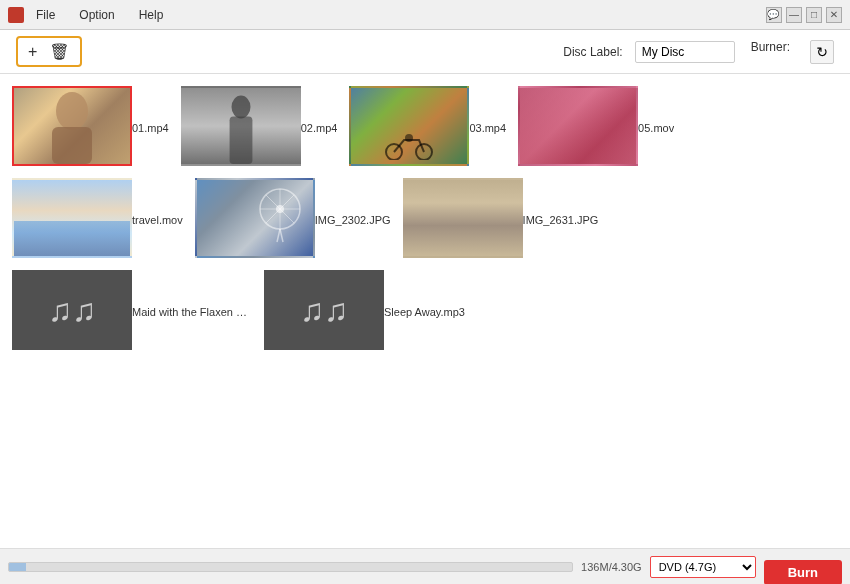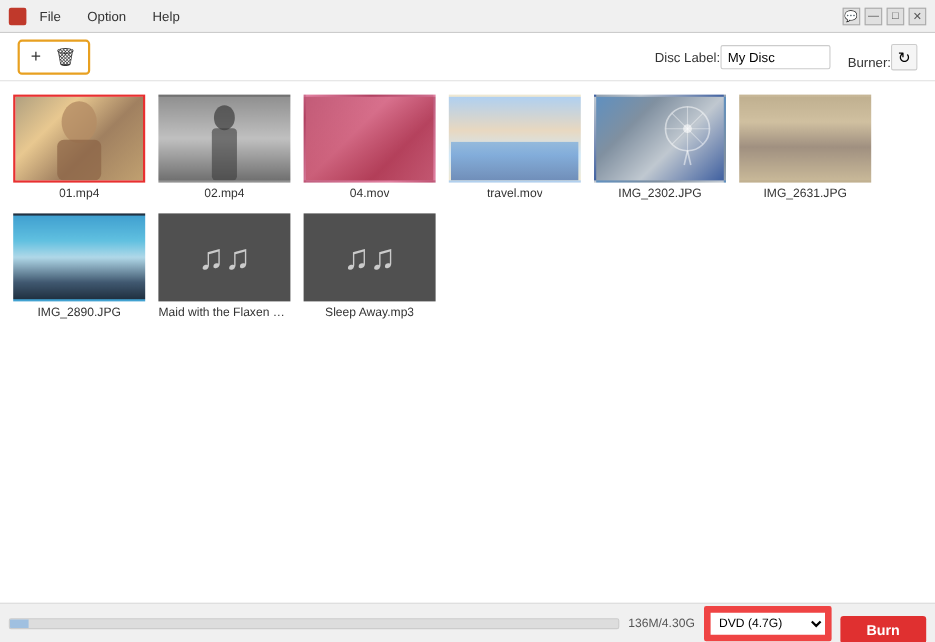--- a/index.html
+++ b/index.html
@@ -80,38 +80,38 @@
       cursor: pointer;
       font-size: 16px;
       color: #333;
       background: none;
       border: none;
       padding: 0 2px;
     }
     .disc-label-section {
       display: flex;
       align-items: center;
-      gap: 0;
+      gap: 12px;
       margin-left: auto;
     }
     .disc-label-section label {
       font-size: 12px;
       color: #333;
     }
     .disc-label-section input {
       border: 1px solid #ccc;
       border-radius: 2px;
       padding: 3px 6px;
       font-size: 12px;
       width: 100px;
     }
     .burner-section {
       display: flex;
-      align-items: flex-end;
-      gap: 0;
+      align-items: flex-start;
+      gap: 20px;
     }
     .burner-section label {
       font-size: 12px;
       color: #333;
     }
     .burner-select {
       border: 1px solid #ccc;
       border-radius: 2px;
       padding: 3px 4px;
       font-size: 11px;
@@ -136,21 +136,21 @@
       height: calc(584px - 30px - 44px - 36px);
       overflow-y: auto;
     }
     #media-grid {
       display: flex;
       flex-wrap: wrap;
       gap: 12px;
     }
     .media-item {
       display: flex;
-      flex-direction: column;
+      flex-direction: row;
       align-items: center;
       cursor: pointer;
     }
     .media-thumb {
       width: 120px;
       height: 80px;
       background: #888;
       position: relative;
       overflow: hidden;
       border: 2px solid transparent;
@@ -232,21 +232,21 @@
       height: 100%;
       background: #a0c0e0;
       width: 3%;
     }
     #size-info {
       font-size: 11px;
       color: #555;
       white-space: nowrap;
     }
     #dvd-select {
-      border: 6px solid #ef4444;
+      border: 1px solid #ef4444;
       border-radius: 2px;
       padding: 3px 4px;
       font-size: 11px;
       background: #fff;
     }
     #burn-btn {
       background: #e03030;
       color: #fff;
       border: none;
       border-radius: 3px;
@@ -316,24 +316,35 @@
       <div class="media-item">
         <div class="media-thumb thumb-02">
           <svg viewBox="0 0 120 80" style="position: absolute; top: 0px; left: 0px; width: 100%; height: 100%;">
             <ellipse cx="60" cy="20" rx="10" ry="12" fill="rgba(60,60,60,0.7)"></ellipse>
             <rect x="48" y="30" width="24" height="50" rx="4" fill="rgba(60,60,60,0.6)"></rect>
           </svg>
         </div>
         <div class="media-label">02.mp4</div>
       </div>
       <div class="media-item">
+        <div class="media-thumb thumb-03">
+          <svg viewBox="0 0 50 30" style="position: absolute; bottom: 4px; left: 50%; transform: translateX(-50%); width: 50px; height: 30px;">
+            <circle cx="10" cy="22" r="8" fill="none" stroke="rgba(0,0,0,0.6)" stroke-width="2"></circle>
+        <circle cx="40" cy="22" r="8" fill="none" stroke="rgba(0,0,0,0.6)" stroke-width="2"></circle>
+        <path d="M10 22 L20 10 L35 10 L40 22" fill="none" stroke="rgba(0,0,0,0.6)" stroke-width="2"></path>
+        <ellipse cx="25" cy="8" rx="4" ry="4" fill="rgba(0,0,0,0.5)"></ellipse>
+          </svg>
+        </div>
+        <div class="media-label">03.mp4</div>
+      </div>
+      <div class="media-item">
         <div class="media-thumb thumb-04">
           <div style="position: absolute; inset: 0px; background: linear-gradient(rgba(200, 80, 100, 0.3), rgba(180, 60, 80, 0.5));"></div>
         </div>
-        <div class="media-label">04.mov</div>
+        <div class="media-label">05.mov</div>
       </div>
       <div class="media-item">
         <div class="media-thumb thumb-travel">
           <div style="position: absolute; bottom: 0px; left: 0px; right: 0px; height: 35px; background: linear-gradient(rgba(100, 160, 220, 0.6), rgba(80, 120, 180, 0.8));"></div>
         </div>
         <div class="media-label">travel.mov</div>
       </div>
       <div class="media-item">
         <div class="media-thumb thumb-img2302">
           <svg viewBox="0 0 50 60" style="position: absolute; right: 8px; top: 4px; width: 50px; height: 60px;">
@@ -347,24 +358,20 @@
         <line x1="25" y1="45" x2="28" y2="58" stroke="rgba(255,255,255,0.5)" stroke-width="1.5"></line>
           </svg>
         </div>
         <div class="media-label">IMG_2302.JPG</div>
       </div>
       <div class="media-item">
         <div class="media-thumb thumb-img2631"></div>
         <div class="media-label">IMG_2631.JPG</div>
       </div>
       <div class="media-item">
-        <div class="media-thumb thumb-img2890"></div>
-        <div class="media-label">IMG_2890.JPG</div>
-      </div>
-      <div class="media-item">
         <div class="media-thumb thumb-music">
           <div class="music-icon">♫♫</div>
         </div>
         <div class="media-label">Maid with the Flaxen Hair...</div>
       </div>
       <div class="media-item">
         <div class="media-thumb thumb-music">
           <div class="music-icon">♫♫</div>
         </div>
         <div class="media-label">Sleep Away.mp3</div>

